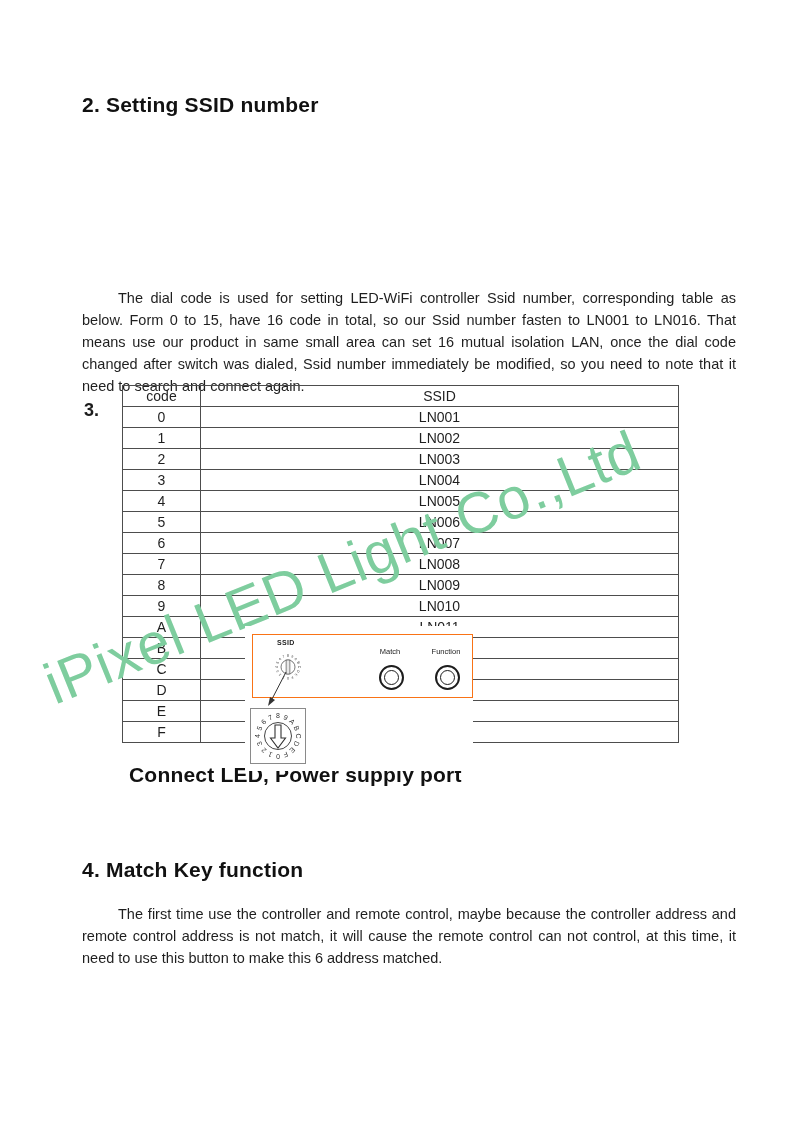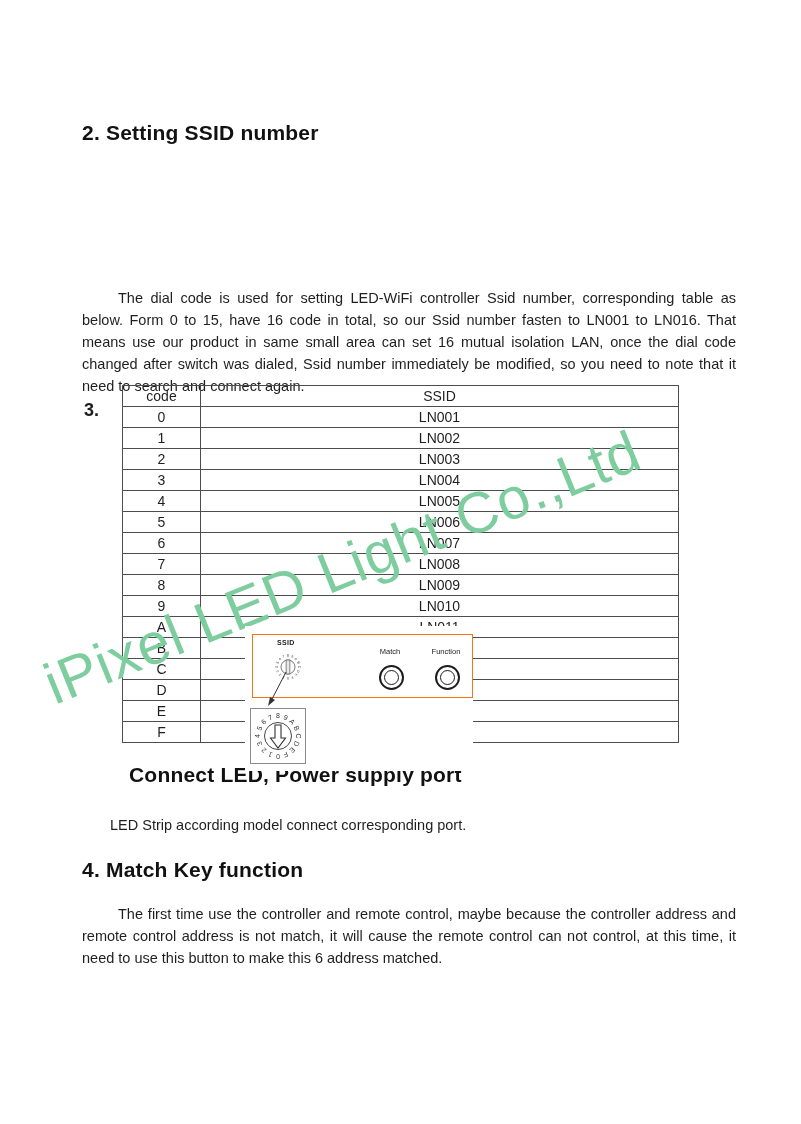--- a/index.html
+++ b/index.html
@@ -74,21 +74,21 @@
   .dial-box{
     position:absolute;left:5px;top:82px;width:54px;height:54px;
     border:1px solid #8a8a8a;background:#fff;
   }
 </style>
 </head>
 <body>
 
 <div class="page">
 
-  <h1 class="doc-heading abs" style="left:82px;top:93px;margin-top:28px;">2. Setting SSID number</h1>
+  <h1 class="doc-heading abs" style="left:82px;top:93px;">2. Setting SSID number</h1>
 
   <div class="body-text indent abs" style="left:82px;top:287px;width:654px;">The dial code is used for setting LED-WiFi controller Ssid number, corresponding table as below. Form 0 to 15, have 16 code in total, so our Ssid number fasten to LN001 to LN016. That means use our product in same small area can set 16 mutual isolation LAN, once the dial code changed after switch was dialed, Ssid number immediately be modified, so you need to note that it need to search and connect again.</div>
 
   <div class="section-num abs" style="left:84px;top:400px;">3.</div>
 
   <table class="ssid-table abs" style="left:122px;top:385px;">
     <colgroup>
         <col class="c1">
         <col>
       </colgroup>
@@ -229,21 +229,20 @@
           <text x="46.5" y="26.999999999999993" transform="rotate(450 46.5 26.999999999999993)" text-anchor="middle" dominant-baseline="middle" font-size="7" font-family="&quot;Liberation Sans&quot;, sans-serif" fill="#333">C</text>
           <text x="45.0156508839701" y="34.46232693111922" transform="rotate(472.5 45.0156508839701 34.46232693111922)" text-anchor="middle" dominant-baseline="middle" font-size="7" font-family="&quot;Liberation Sans&quot;, sans-serif" fill="#333">D</text>
           <text x="40.78858223313767" y="40.78858223313769" transform="rotate(495 40.78858223313767 40.78858223313769)" text-anchor="middle" dominant-baseline="middle" font-size="7" font-family="&quot;Liberation Sans&quot;, sans-serif" fill="#333">E</text>
           <text x="34.462326931119264" y="45.01565088397008" transform="rotate(517.5 34.462326931119264 45.01565088397008)" text-anchor="middle" dominant-baseline="middle" font-size="7" font-family="&quot;Liberation Sans&quot;, sans-serif" fill="#333">F</text>
         </svg>
     </div>
   </div>
 
   <h1 class="doc-heading abs" style="left:82px;top:763px;margin-left:47px;">Connect LED, Power supply port</h1>
 
-  <div class="body-text abs" style="left:110px;top:814px;width:500px;text-align:left;">LED Strip according model connect corresponding port.</div>
 
   <h1 class="doc-heading abs" style="left:82px;top:858px;">4. Match Key function</h1>
 
   <div class="abs" style="left:82px;top:903px;width:654px;">
     <div class="body-text indent">The first time use the controller and remote control, maybe because the controller address and remote control address is not match, it will cause the remote control can not control, at this time, it need to use this button to make this 6 address matched.</div>
   </div>
 
 </div>
 
 </body></html>

